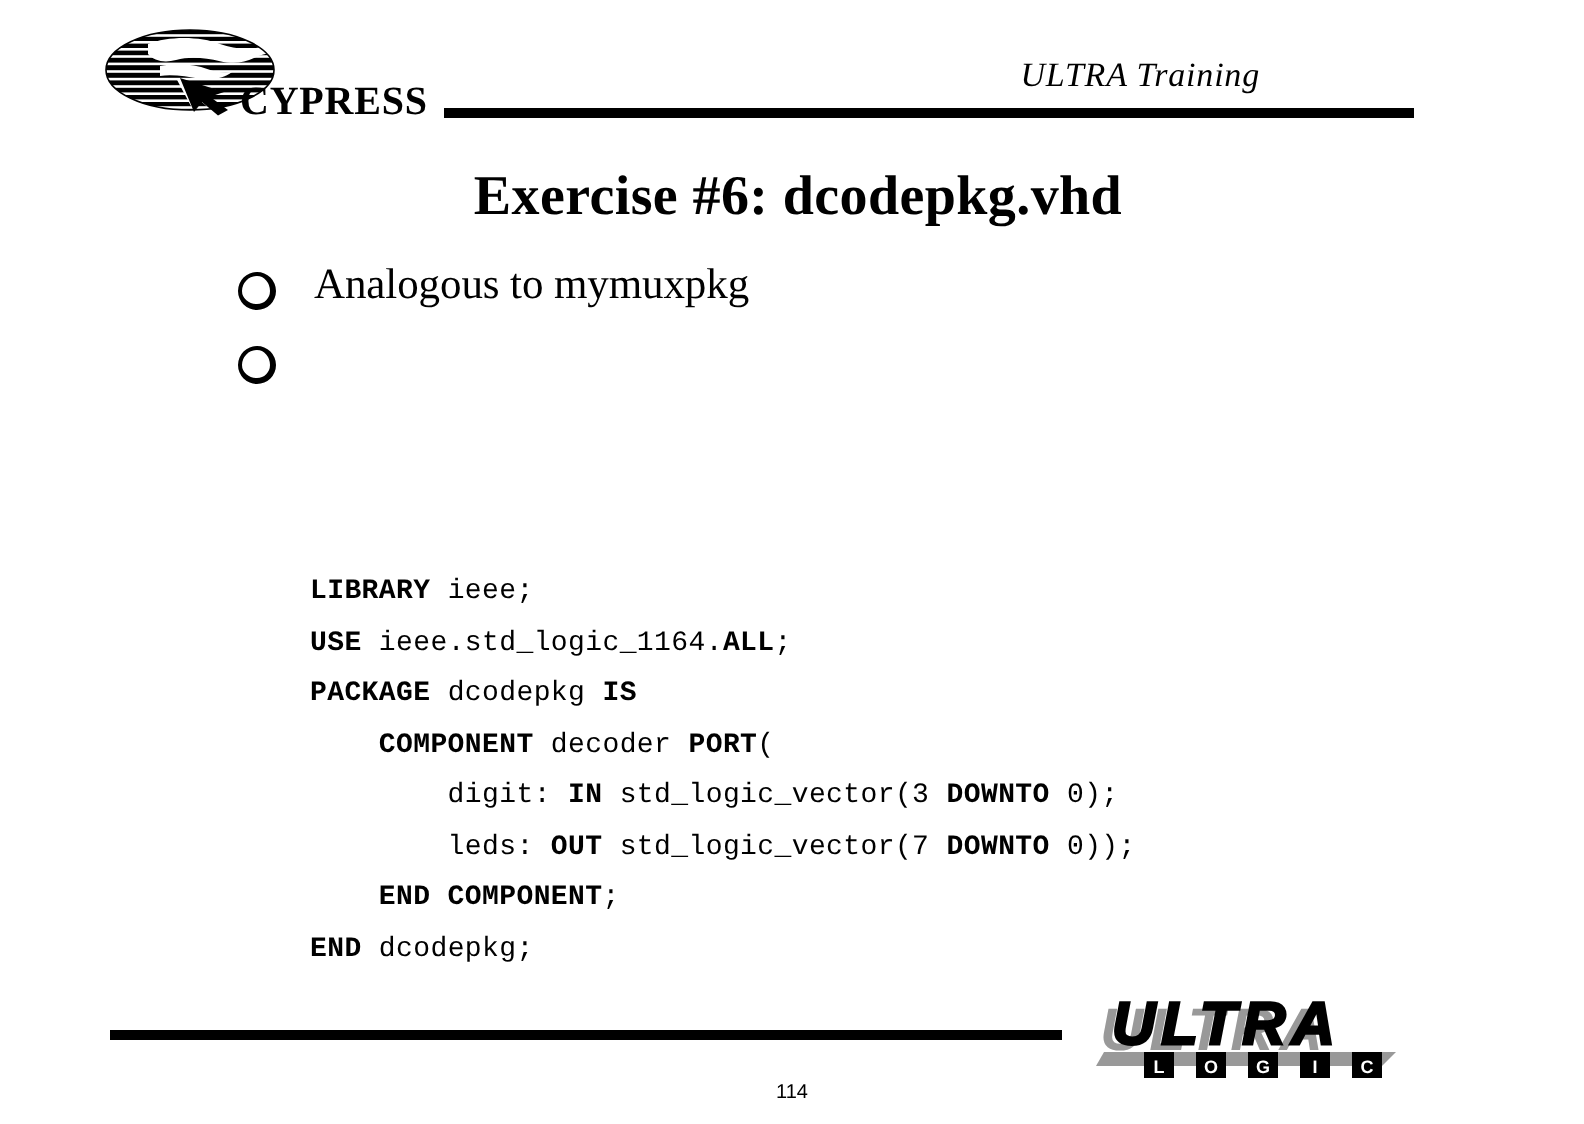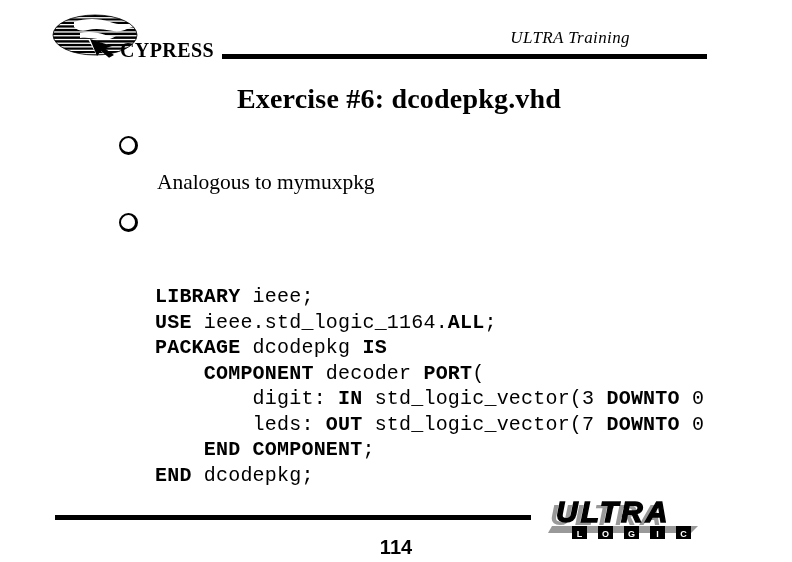--- a/index.html
+++ b/index.html
@@ -96,30 +96,29 @@
     border: 2px solid #000;
     border-right-width: 3px;
     border-bottom-width: 3px;
     box-sizing: content-box;
   }
   .bullet-text {
     font-family: "Liberation Serif", serif;
     font-size: 21.5px;
     line-height: 28px;
     letter-spacing: -0.05px;
-    margin-top: 40px;
   }
 
   
   #code-block {
     position: absolute;
     left: 155px;
     top: 284px;
     font-family: "Liberation Mono", "DejaVu Sans Mono", monospace;
-    font-size: 20px;
+    font-size: 14px;
     line-height: 25.5px;
     white-space: pre;
     letter-spacing: 0.2px;
   }
   #code-block .kw { font-weight: bold; }
 
   
   #footer-rule {
     position: absolute;
     left: 55px;
@@ -137,22 +136,22 @@
     line-height: 16px;
     white-space: nowrap;
   }
   #page-number {
     position: absolute;
     left: 0;
     top: 538px;
     width: 792px;
     text-align: center;
     font-family: "Liberation Sans", sans-serif;
-    font-weight: bold;
-    font-size: 20px;
+    font-weight: normal;
+    font-size: 10px;
     line-height: 18px;
   }
   #footer-logo {
     position: absolute;
     left: 548px;
     top: 496px;
     width: 186px;
     height: 46px;
   }
   #footer-logo svg { display: block; }

